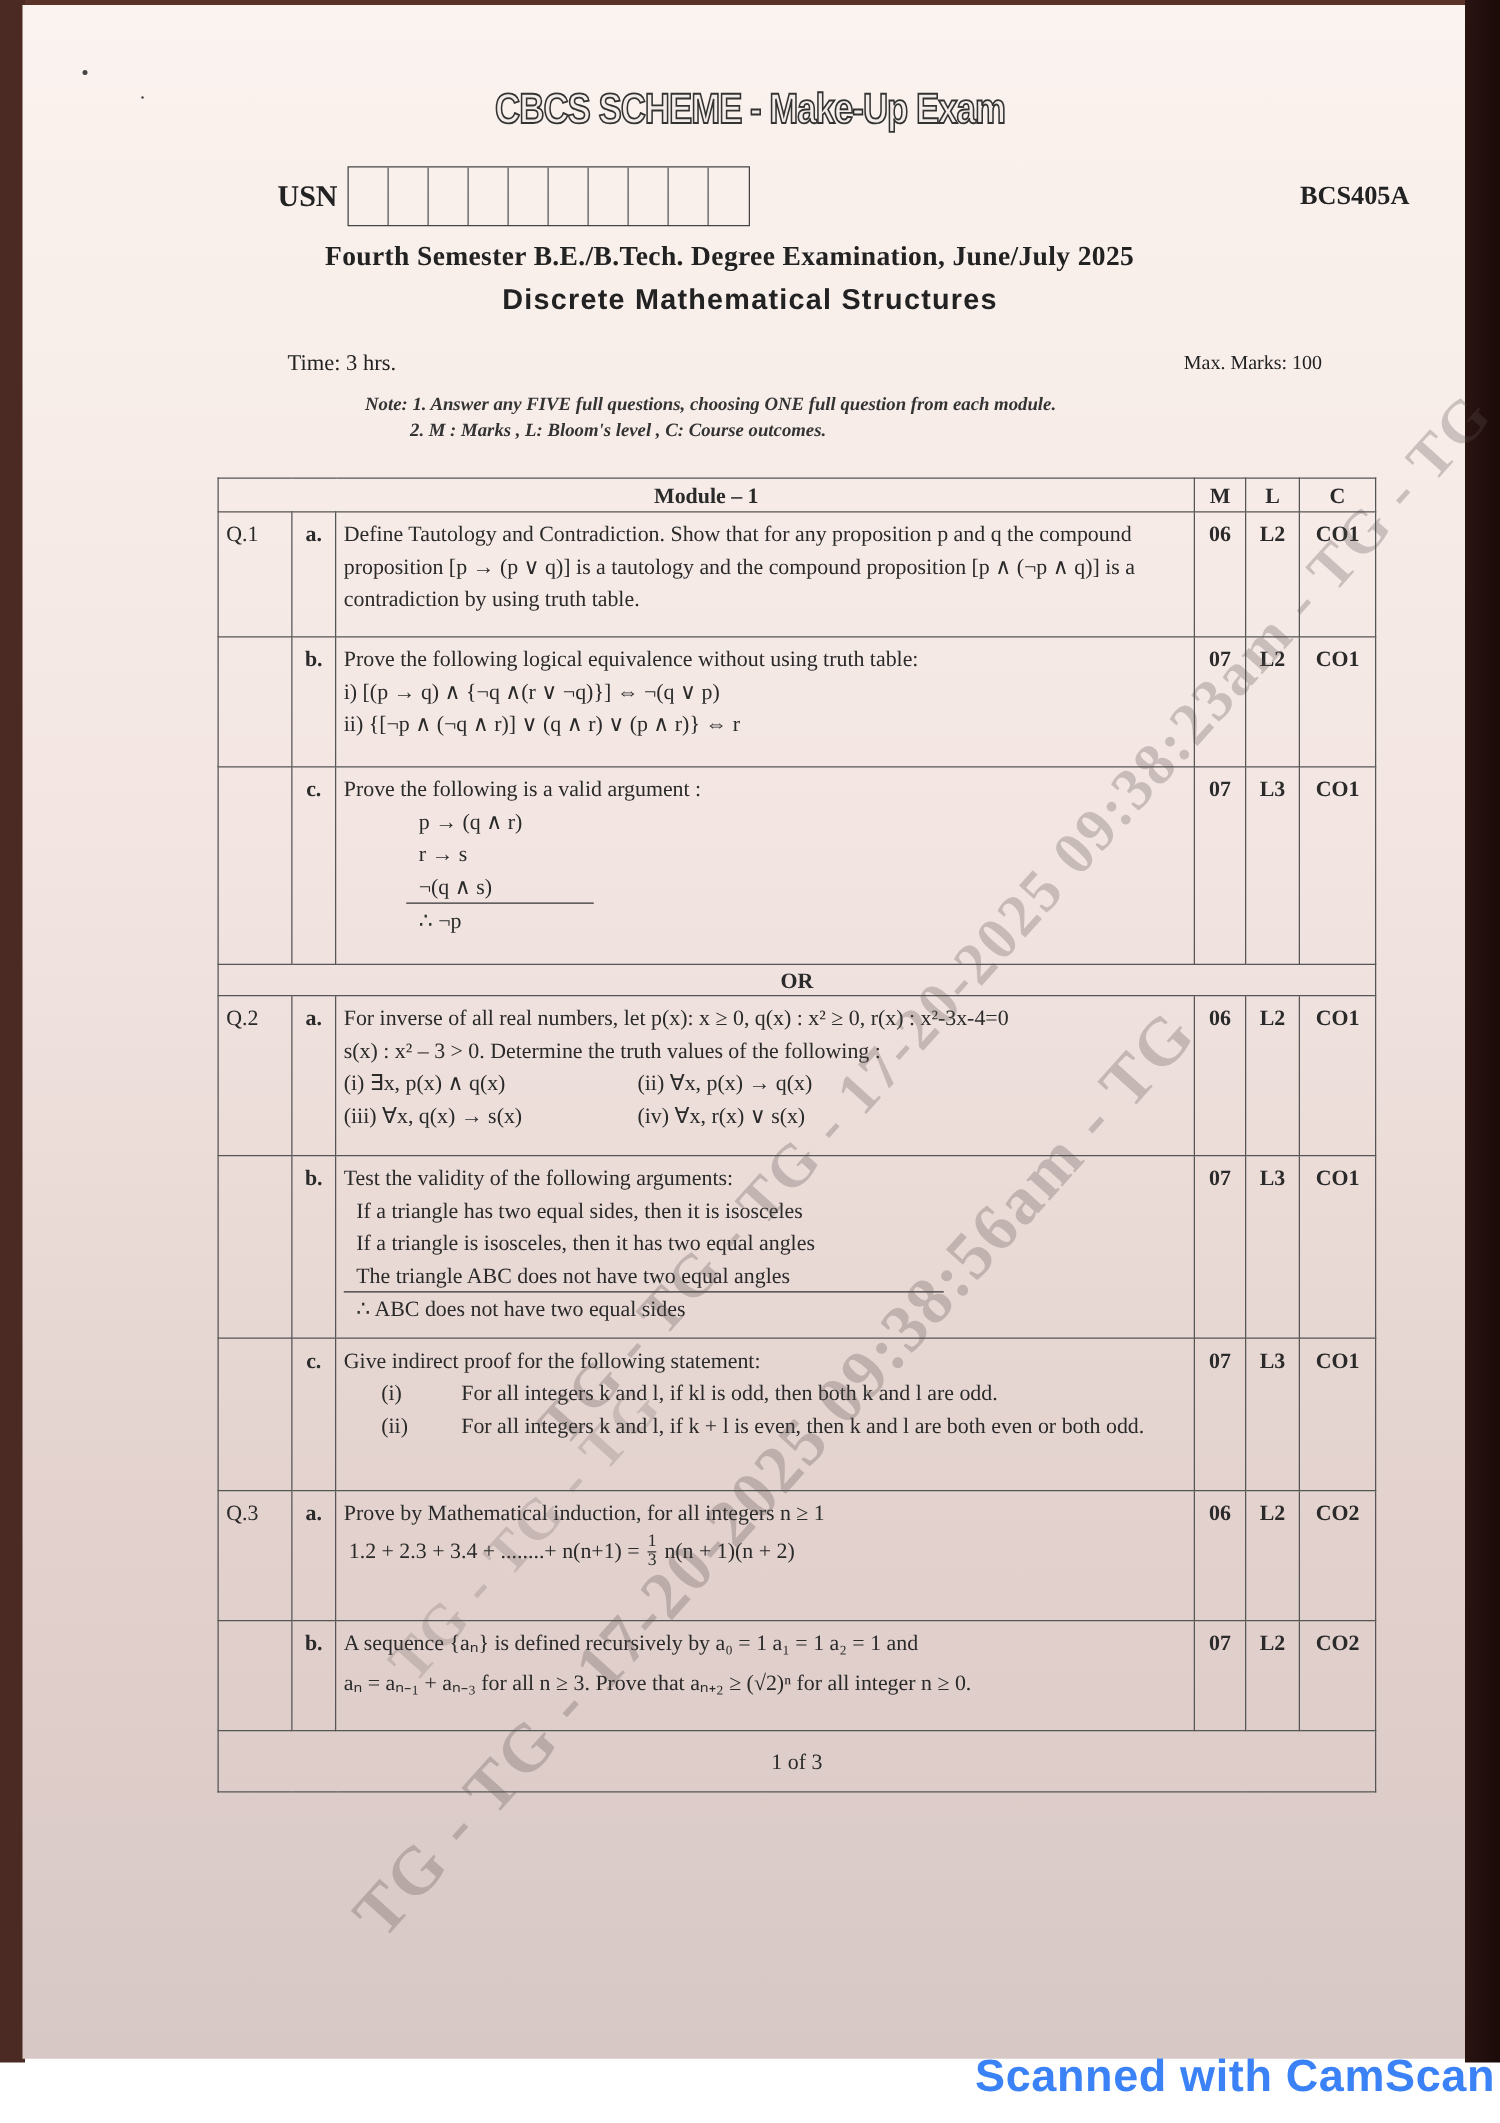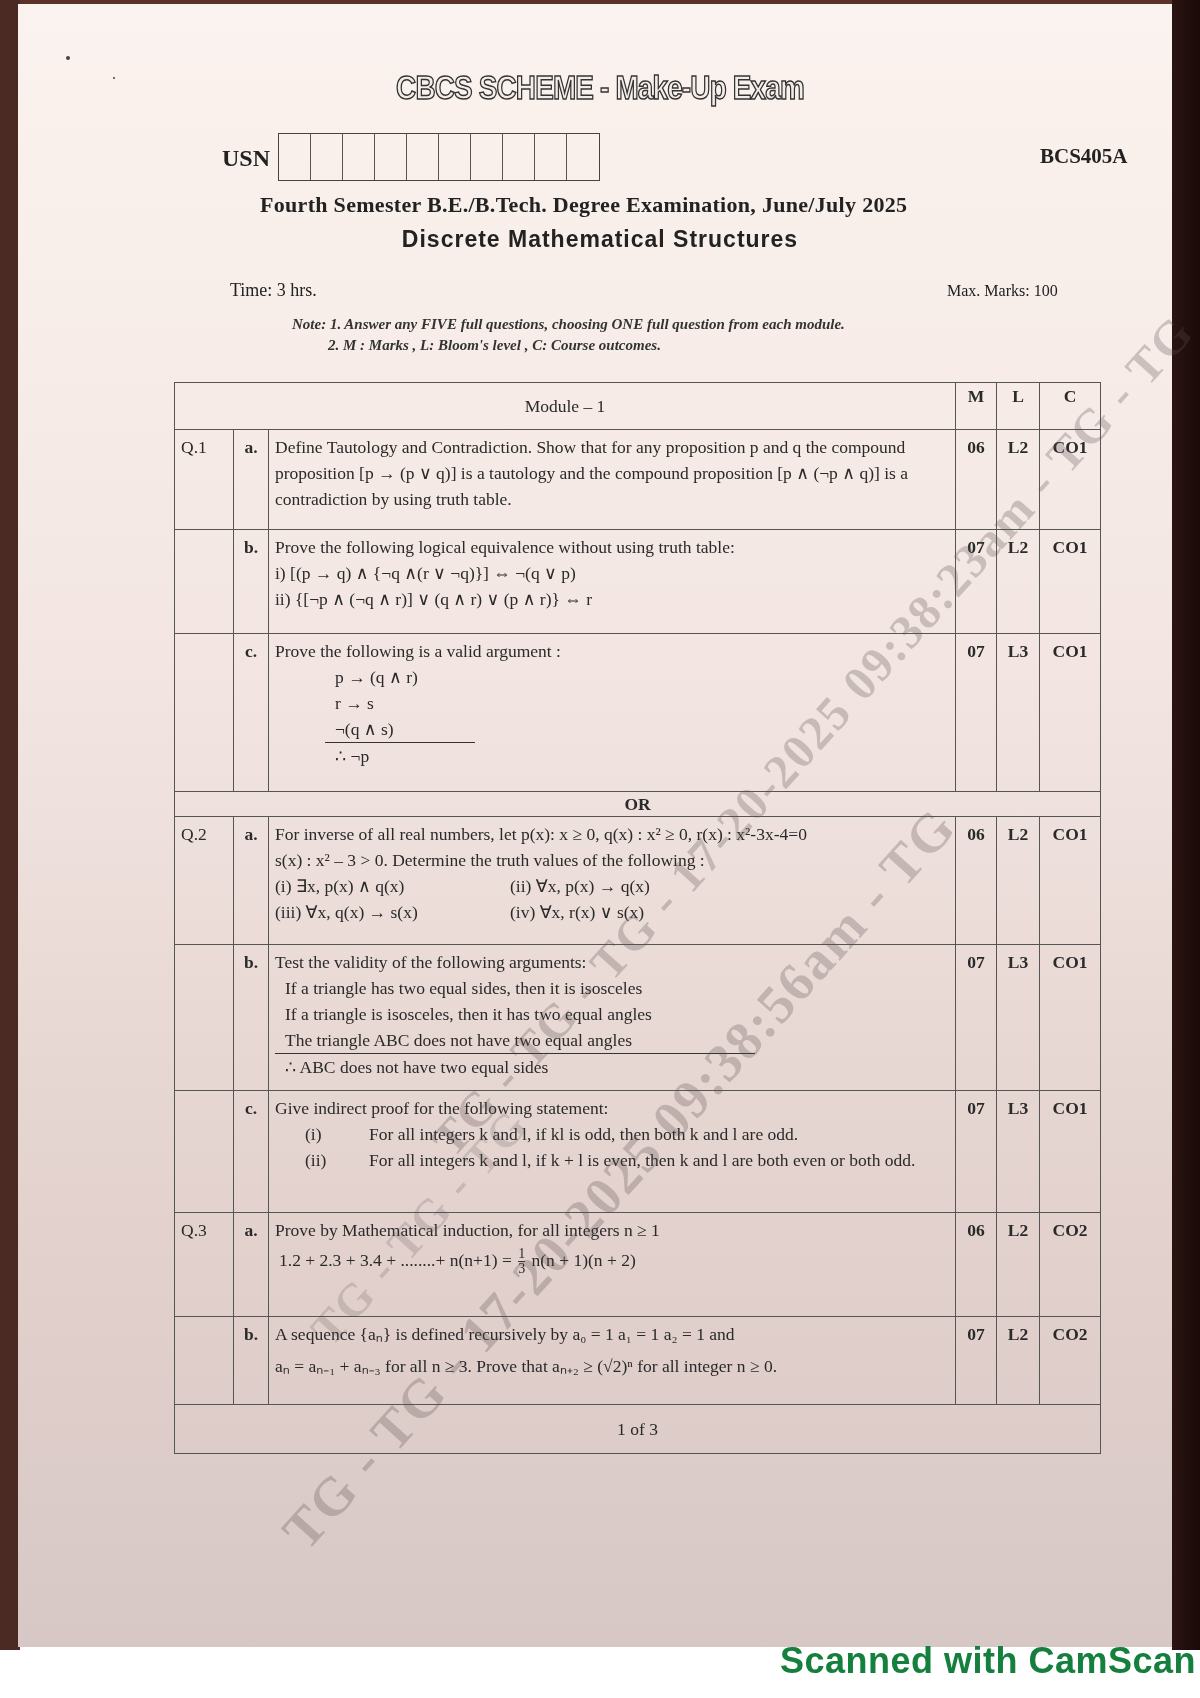--- a/index.html
+++ b/index.html
@@ -2,21 +2,21 @@
 <html><head>
 <meta charset="utf-8">
 <style>
   html, body { margin:0; padding:0; }
   body { width:1200px; height:1698px; background:#ffffff; position:relative; overflow:hidden; font-family:"Liberation Serif", serif; color:#222; }
   .desk-left { position:absolute; left:0; top:0; width:20px; height:1650px; background:#4a2a22; }
   .desk-top { position:absolute; left:0; top:0; width:1200px; height:6px; background:#5a3228; }
   .desk-right { position:absolute; left:1172px; top:0; width:28px; height:1650px; background:linear-gradient(90deg,#2a1412,#1a0a08); }
   .paper { position:absolute; left:18px; top:4px; width:1160px; height:1643px;
            background:linear-gradient(180deg,#fbf3ef 0%,#f3e6e2 40%,#e2d1cd 75%,#d8c8c5 100%); }
-  .scan-footer { position:absolute; left:780px; top:1640px; font-family:"Liberation Sans", sans-serif; font-weight:bold; font-size:36px; color:#15803d; white-space:nowrap; letter-spacing:0.5px; }
+  .scan-footer { position:absolute; left:780px; top:1640px; font-family:"Liberation Sans", sans-serif; font-weight:bold; font-size:36px; color:#3b82f6; white-space:nowrap; letter-spacing:0.5px; }
 
   .speck { position:absolute; border-radius:50%; background:#444; }
 
   .scheme-title { position:absolute; left:0; width:1200px; top:68px; text-align:center; font-family:"Liberation Sans", sans-serif; font-weight:bold; font-size:34px; color:#f4ece8;
                   -webkit-text-stroke:1.5px #333; letter-spacing:-1px; transform:scaleX(0.82); }
   .usn-label { position:absolute; left:222px; top:145px; font-weight:bold; font-size:24px; }
   .usn-boxes { position:absolute; left:278px; top:133px; display:flex; border:1.5px solid #444; height:46px; }
   .usn-box { width:32px; height:46px; border-right:1.2px solid #555; box-sizing:border-box; }
   .usn-box:last-child { border-right:none; }
   .subject-code { position:absolute; left:1040px; top:144px; font-weight:bold; font-size:21px; }
@@ -28,21 +28,21 @@
   .note .l2 { padding-left:36px; }
 
   table.qp { position:absolute; left:174px; top:382px; width:927px; border-collapse:collapse; font-size:17.5px; color:#2a2a2a; }
   table.qp td { border:1.3px solid #555; vertical-align:top; padding:4px 6px; line-height:26px; }
   table.qp td.qno { width:46px; font-weight:normal; }
   table.qp td.sub { width:22px; font-weight:bold; text-align:center; }
   table.qp td.m, table.qp td.l, table.qp td.c { text-align:center; font-weight:bold; }
   table.qp td.m { width:28px; }
   table.qp td.l { width:30px; }
   table.qp td.c { width:48px; }
-  table.qp td.module { text-align:center; font-weight:normal; padding:12px; line-height:22px; }
+  table.qp td.module { text-align:center; font-weight:bold; padding:2px; line-height:22px; }
   table.qp td.or-row { text-align:center; font-weight:bold; padding:2px; line-height:20px; }
   table.qp td.footer-cell { text-align:center; height:40px; vertical-align:middle; }
   .indent { padding-left:60px; }
   .indent2 { padding-left:10px; }
   .rule { display:inline-block; border-bottom:1.2px solid #333; }
   .two-col { display:flex; }
   .two-col span { width:235px; }
   .num-label { display:inline-block; width:64px; padding-left:30px; box-sizing:content-box; }
   .frac { display:inline-flex; flex-direction:column; vertical-align:middle; text-align:center; font-size:14px; line-height:14px; margin:0 2px; }
   .frac .top { border-bottom:1px solid #333; }

